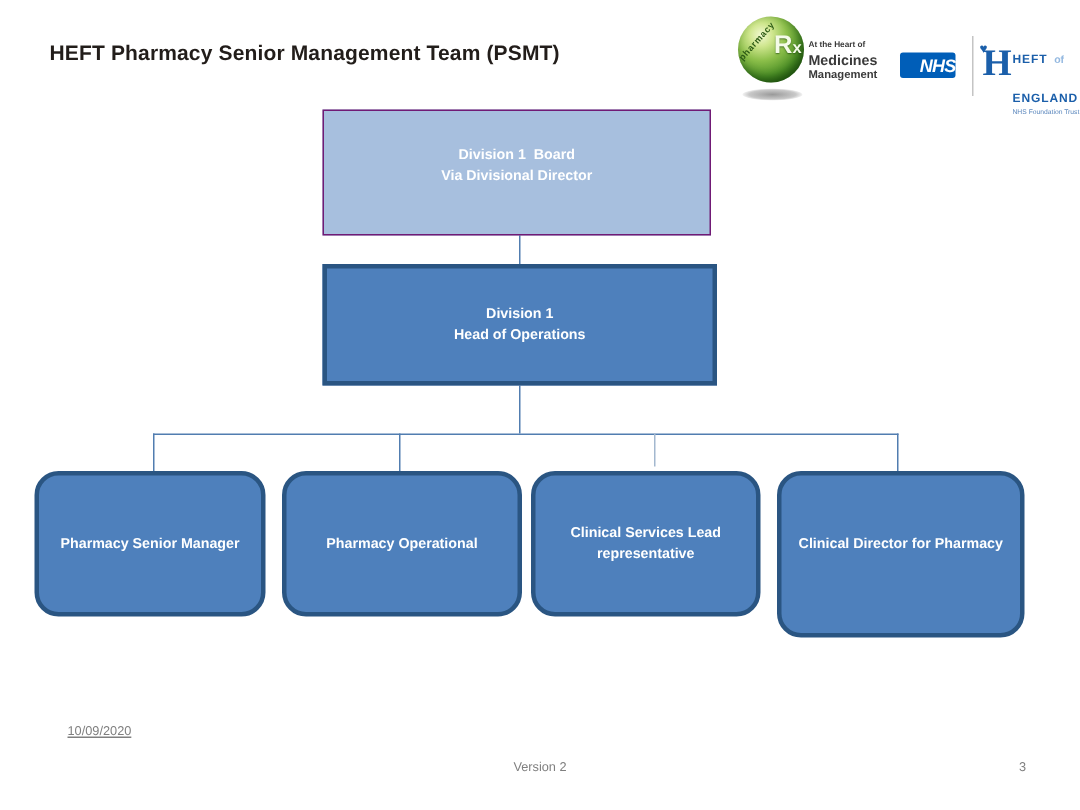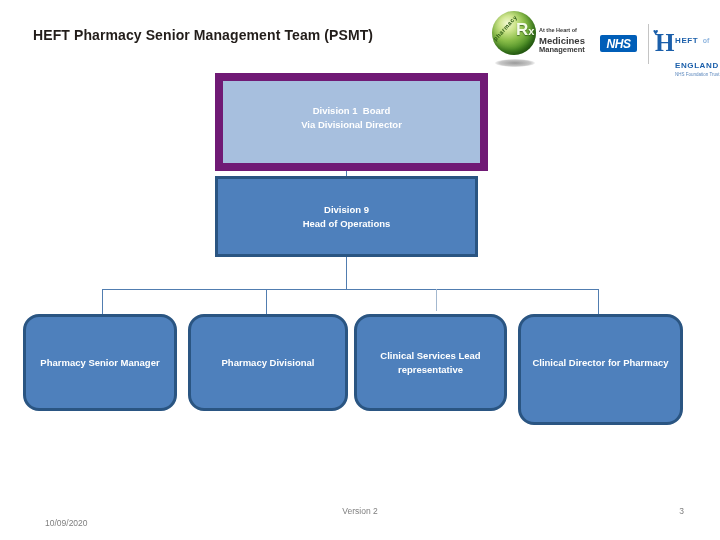--- a/index.html
+++ b/index.html
@@ -33,21 +33,21 @@
     position:absolute; left:495px; top:59px; width:40px; height:8px; border-radius:50%;
     background: radial-gradient(ellipse at center, #9a9a9a 0%, #c8c8c8 55%, rgba(255,255,255,0) 75%);
   }
   .medmgmt { position:absolute; left:539px; top:28px; color:#3a3a3a; line-height:1; }
   .medmgmt .t1 { font-size:5.5px; font-weight:bold; }
   .medmgmt .t2 { font-size:9.5px; font-weight:bold; margin-top:2px; }
   .medmgmt .t3 { font-size:7.5px; font-weight:bold; margin-top:1px; }
 
   .nhs-box {
     position:absolute; left:600px; top:35px; width:37px; height:17px; border-radius:2px;
-    background:#005EB8; display:flex; align-items:center; justify-content:center;
+    background:#005EB8; display:flex; align-items:center; justify-content:flex-end;
   }
   .nhs-box span { color:#fff; font-weight:bold; font-style:italic; font-size:12px; letter-spacing:-0.5px; }
 
   .logo-divider { position:absolute; left:648px; top:24px; width:1px; height:40px; background:#c4c4c4; }
 
   .hoe { position:absolute; left:655px; top:28px; }
   .hoe-h {
     position:absolute; left:0; top:2px; font-family:"Liberation Serif", serif;
     font-size:25px; font-weight:bold; color:#1b5faa; line-height:1;
   }
@@ -60,21 +60,21 @@
 
   
   .obox {
     position:absolute; display:flex; flex-direction:column;
     align-items:center; justify-content:center;
     color:#ffffff; text-align:center; font-size:9.5px; font-weight:600; line-height:1.45;
   }
   .obox .bl { white-space:pre; }
   .box-top {
     left:215px; top:73px; width:257px; height:74px;
-    background:#a7bfde; border:8px solid #701a75; padding-bottom:8px;
+    background:#a7bfde; border:1px solid #701a75; padding-bottom:8px;
   }
   .box-mid {
     left:215px; top:176px; width:257px; height:75px;
     background:#4e80bc; border:3px solid #2a5582;
   }
   .leaf { background:#4e80bc; border:3px solid #2a5582; border-radius:16px; top:314px; height:91px; }
   .leaf1 { left:23px;  width:148px; }
   .leaf2 { left:188px; width:154px; }
   .leaf3 { left:354px; width:147px; }
   .leaf4 { left:518px; width:159px; padding-bottom:14px; }
@@ -83,21 +83,21 @@
   .cline { position:absolute; background:#517db0; }
   .v1 { left:346px; top:153px; width:1px; height:23px; }
   .v2 { left:346px; top:257px; width:1px; height:32px; }
   .hz { left:102px; top:289px; width:497px; height:1px; }
   .d1 { left:102px; top:289px; width:1px; height:25px; }
   .d2 { left:266px; top:289px; width:1px; height:25px; }
   .d3 { left:436px; top:289px; width:1px; height:22px; background:#a3b8cf; }
   .d4 { left:598px; top:289px; width:1px; height:25px; }
 
   
-  .footer-date { position:absolute; left:45px; top:518px; font-size:8.5px; color:#7f7f7f; }
+  .footer-date { position:absolute; left:45px; top:482px; font-size:8.5px; color:#7f7f7f;text-decoration:underline; }
   .footer-version { position:absolute; left:0; top:506px; width:720px; text-align:center; font-size:8.5px; color:#7f7f7f; }
   .footer-page { position:absolute; right:36px; top:506px; font-size:8.5px; color:#7f7f7f; }
 </style>
 </head>
 <body>
 
 <div id="slide">
 
   <div class="title">HEFT Pharmacy Senior Management Team (PSMT)</div>
 
@@ -137,30 +137,30 @@
   <div class="cline d2"></div>
   <div class="cline d3"></div>
   <div class="cline d4"></div>
 
   <div class="obox box-top">
     <div class="bl">Division 1  Board</div>
     <div class="bl">Via Divisional Director</div>
   </div>
 
   <div class="obox box-mid">
-    <div class="bl">Division 9</div>
+    <div class="bl">Division 1</div>
     <div class="bl">Head of Operations</div>
   </div>
 
   <div class="obox leaf leaf1">
     <div class="bl">Pharmacy Senior Manager</div>
   </div>
 
   <div class="obox leaf leaf2">
-    <div class="bl">Pharmacy Divisional</div>
+    <div class="bl">Pharmacy Operational</div>
   </div>
 
   <div class="obox leaf leaf3">
     <div class="bl">Clinical Services Lead</div>
     <div class="bl">representative</div>
   </div>
 
   <div class="obox leaf leaf4">
     <div class="bl">Clinical Director for Pharmacy</div>
   </div>

